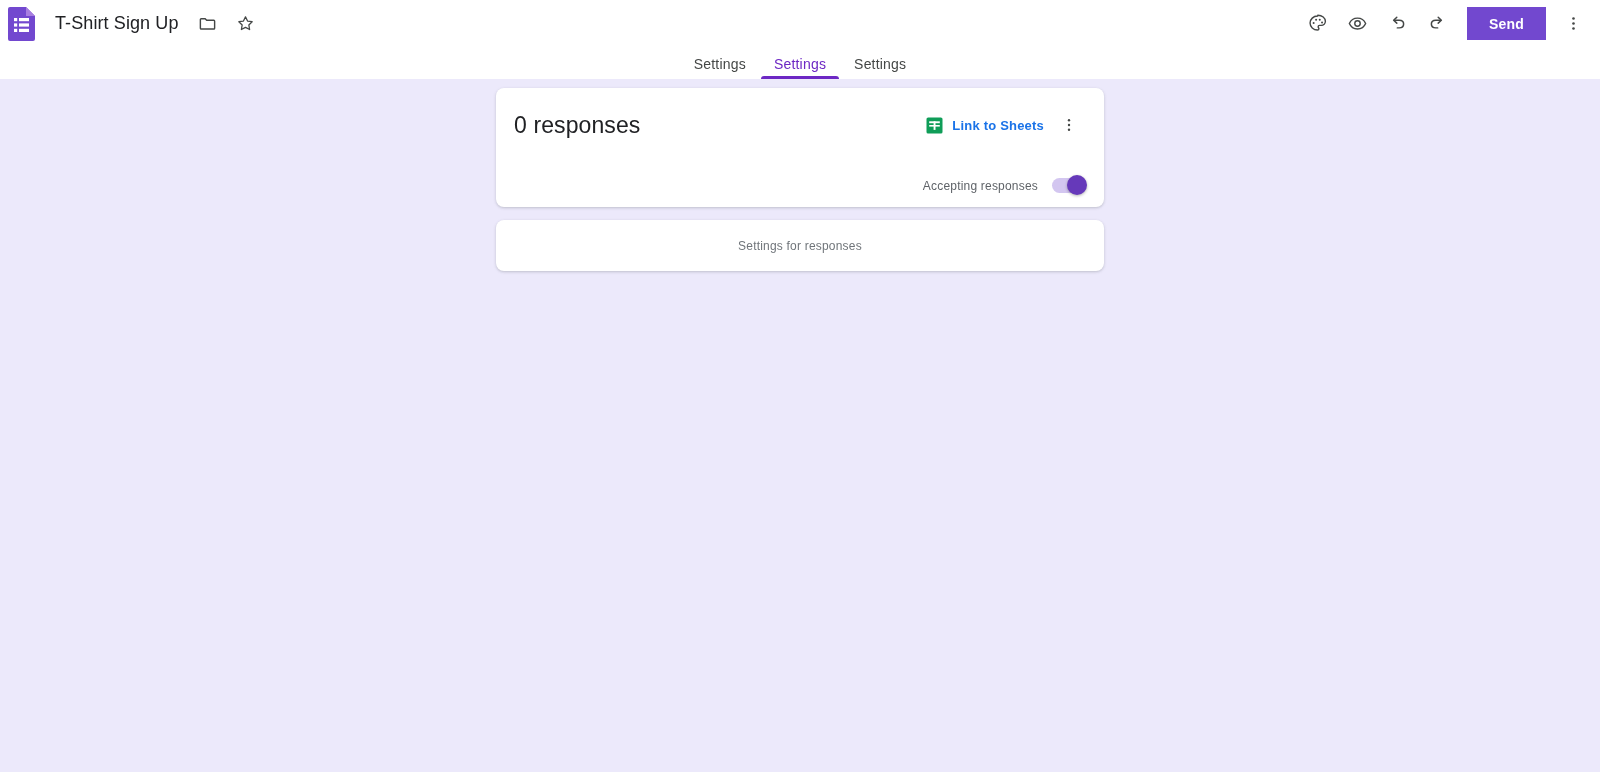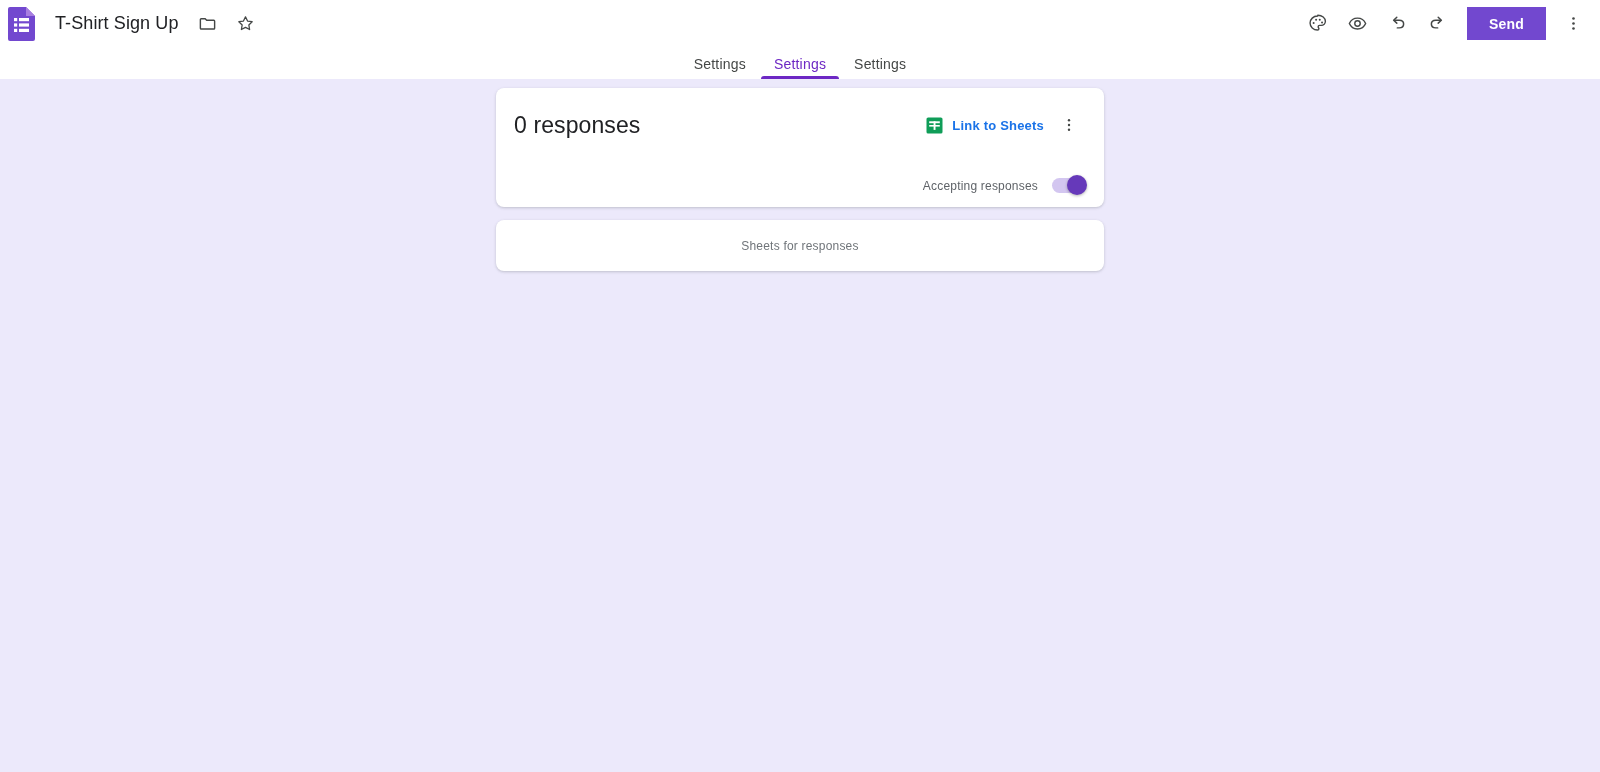--- a/index.html
+++ b/index.html
@@ -380,15 +380,15 @@
 
     <div class="accepting-row">
       <span class="accepting-label">Accepting responses</span>
       <button class="toggle">
         <span class="knob"></span>
       </button>
     </div>
   </div>
 
   <div class="card waiting-card">
-    <span class="waiting-text">Sheets for responses</span>
+    <span class="waiting-text">Settings for responses</span>
   </div>
 </div>
 
 </body></html>

